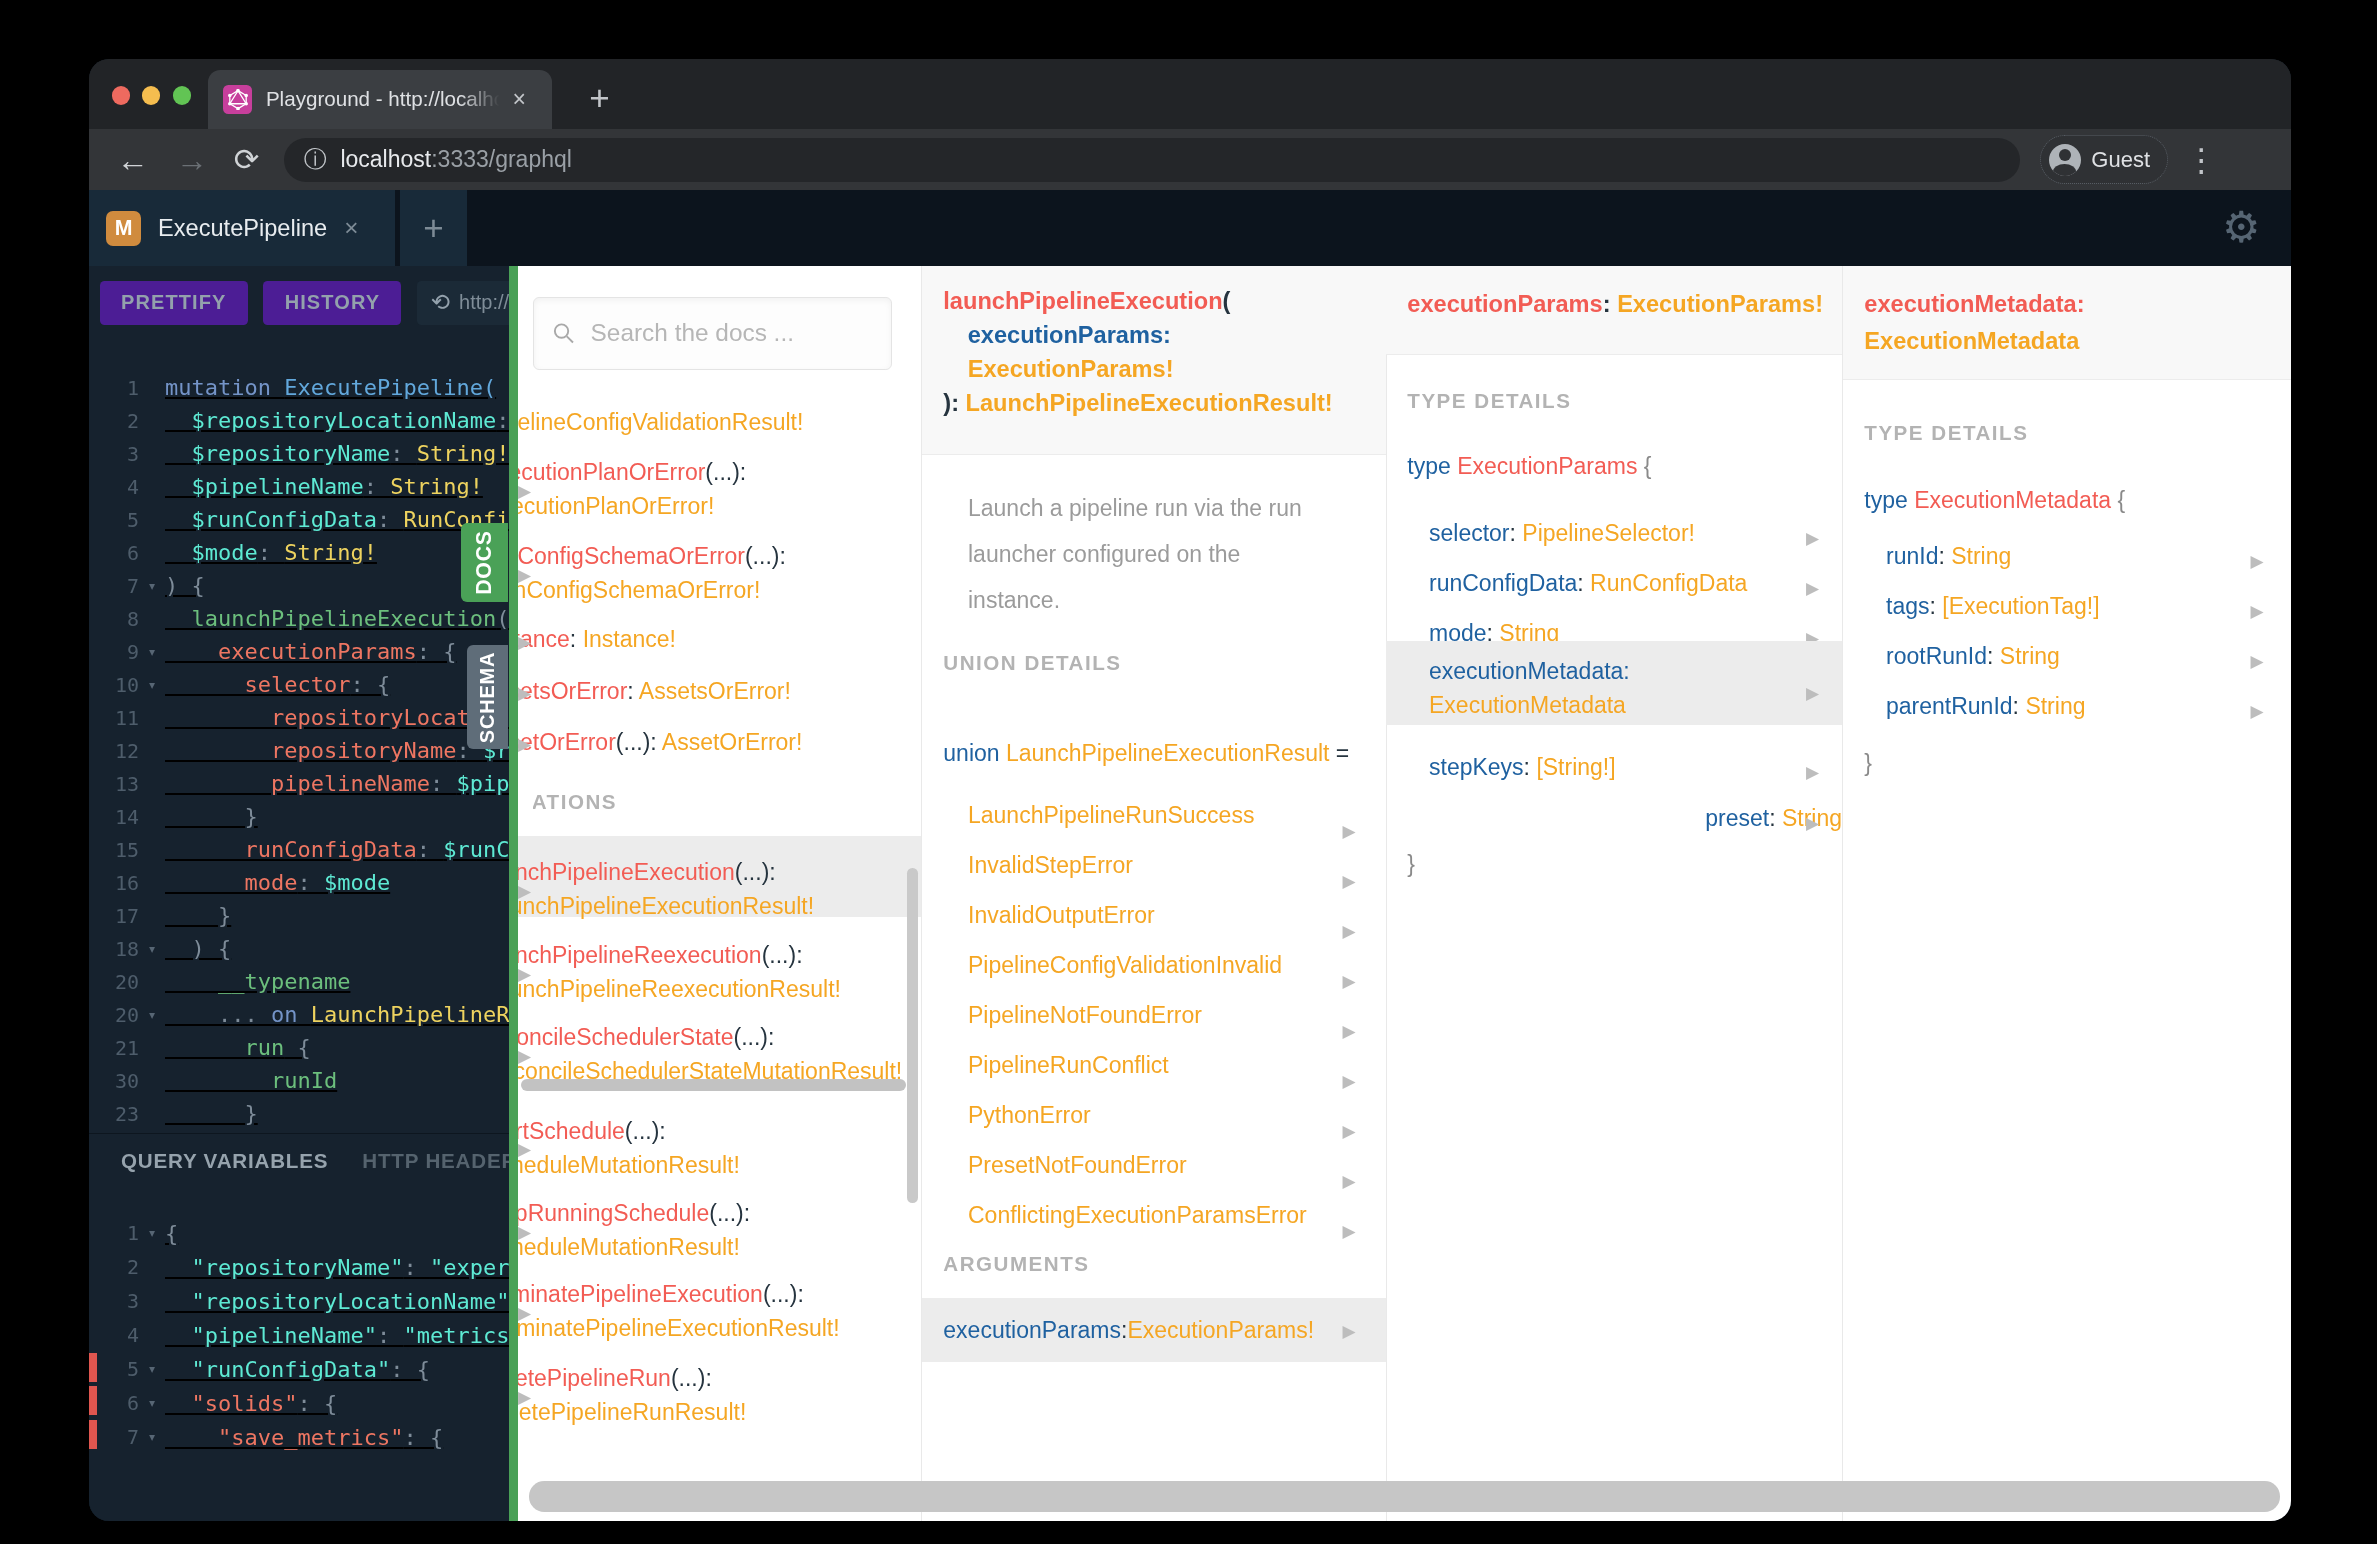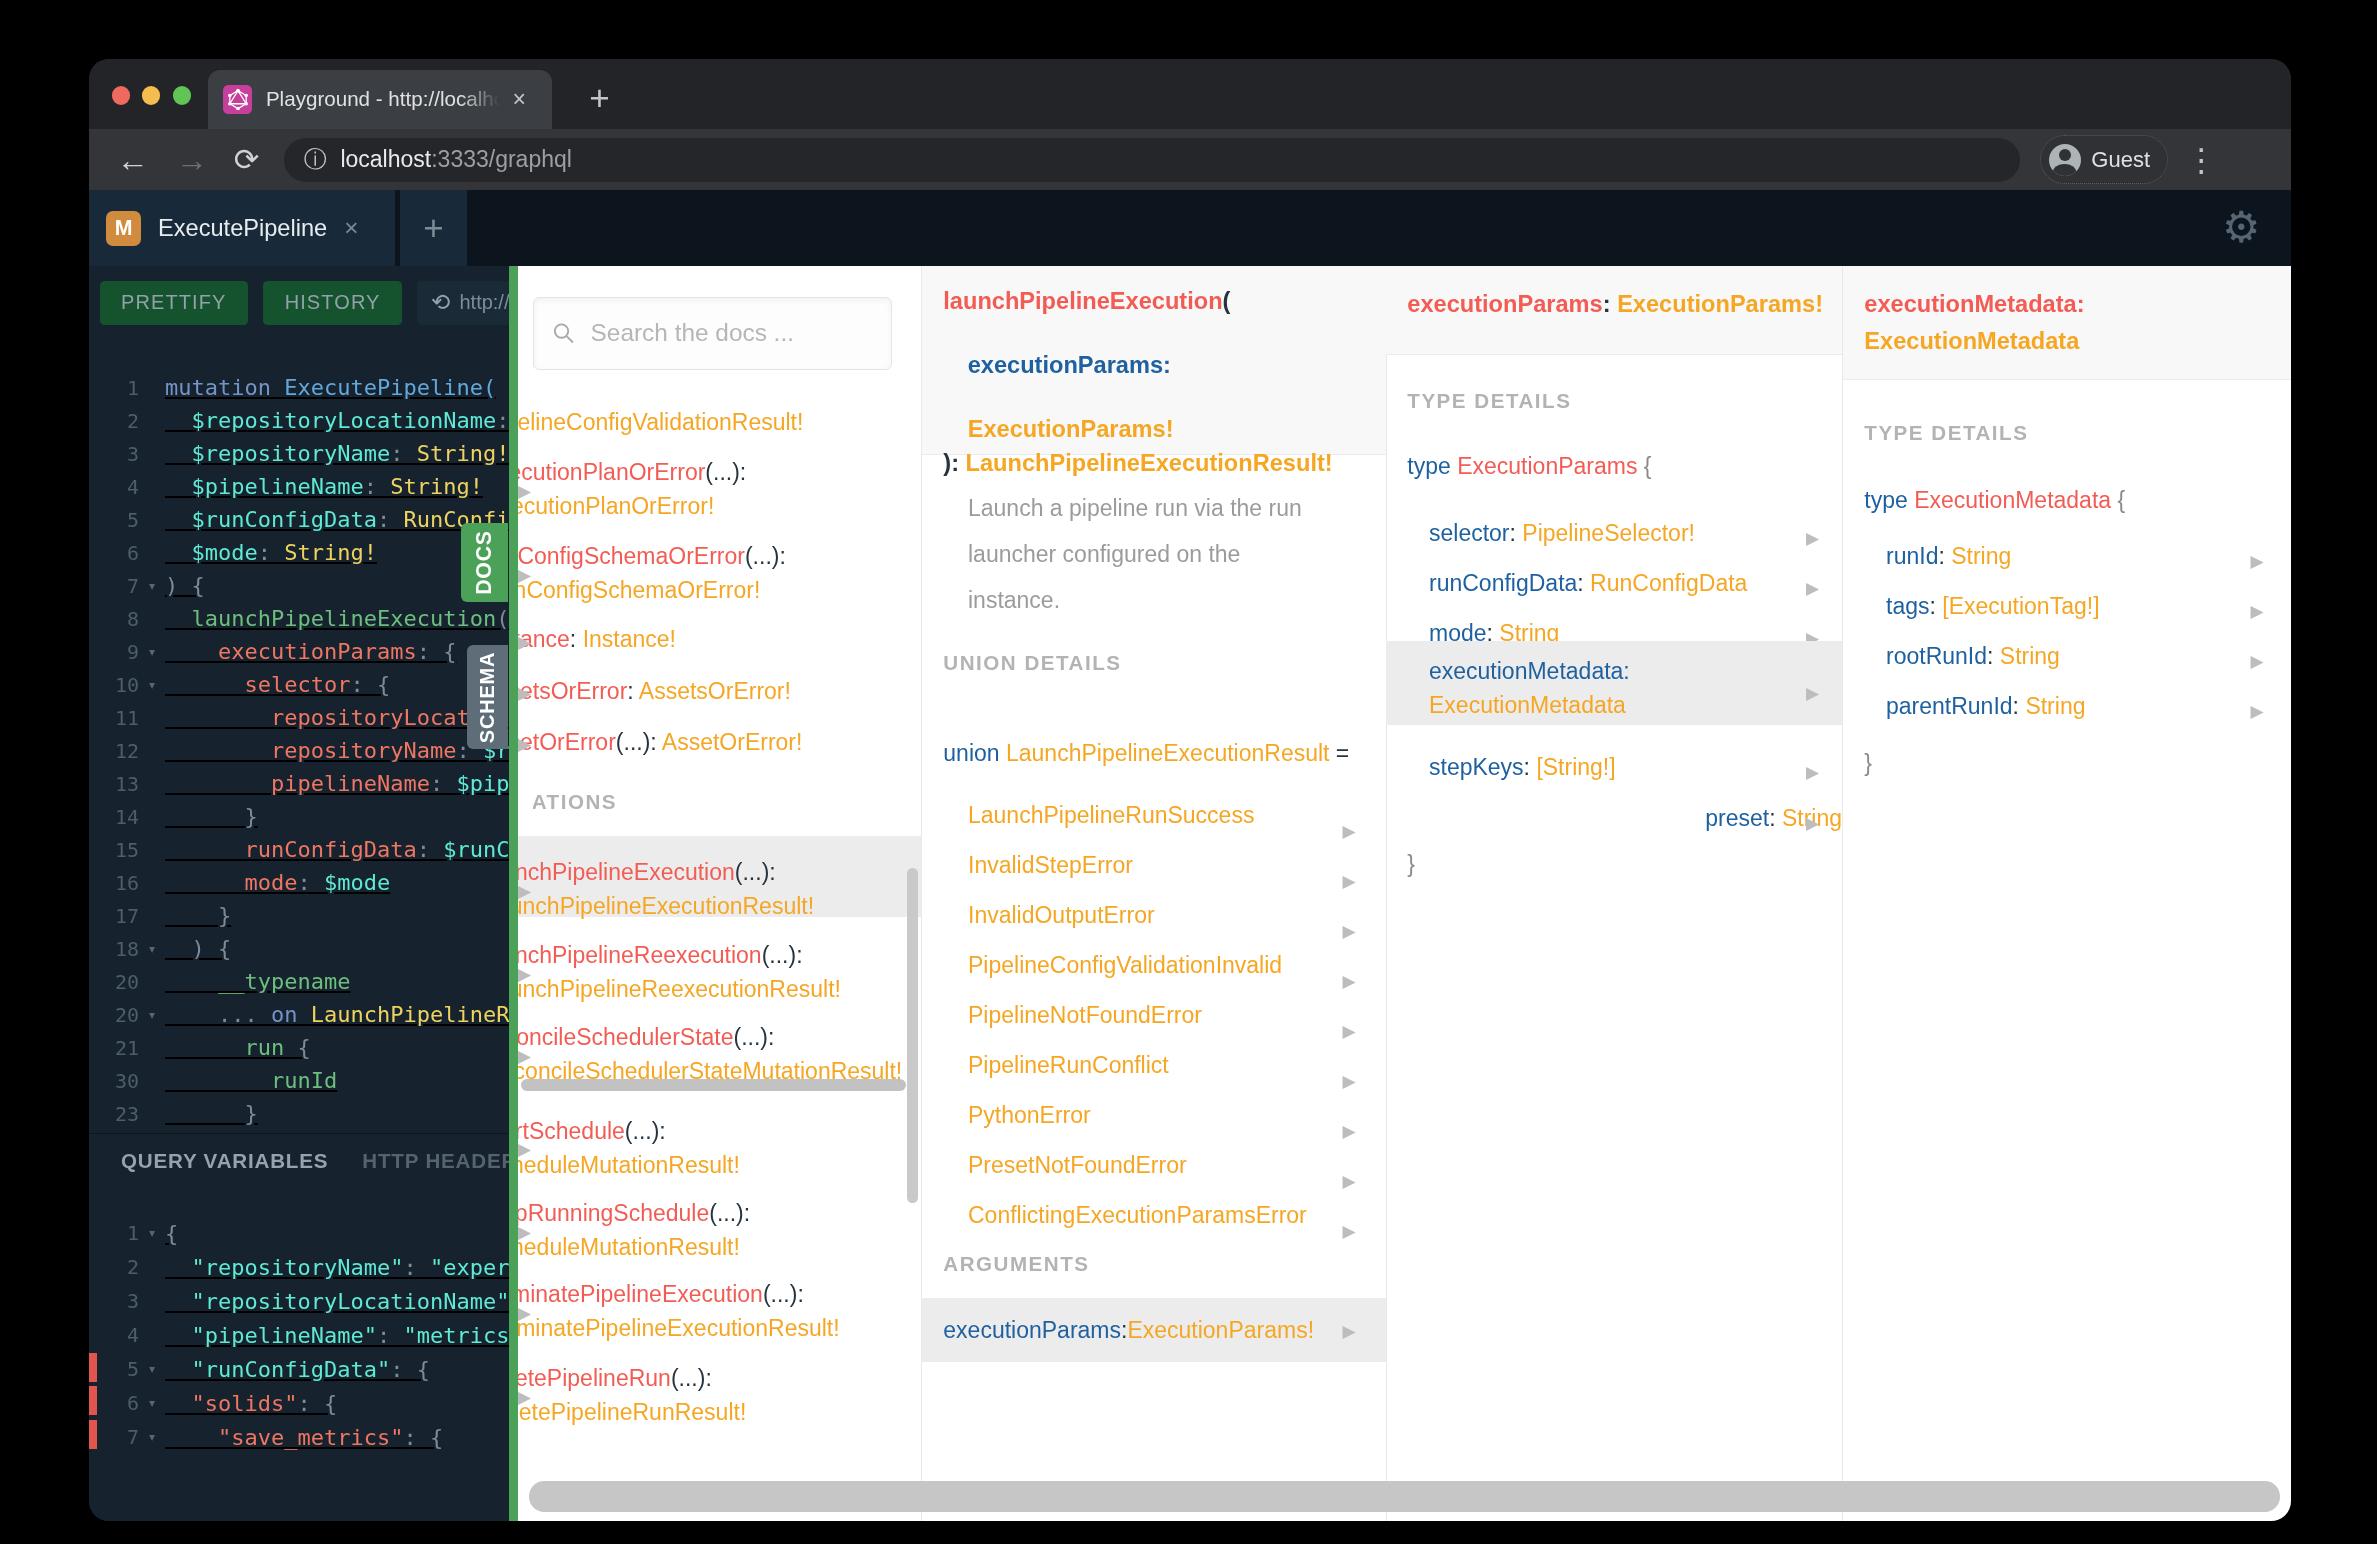--- a/index.html
+++ b/index.html
@@ -41,21 +41,21 @@
   .pg-tab { position:absolute; left:0; top:0; width:306px; height:76px; background:#182a39; display:flex; align-items:center; }
   .m-badge { width:35px; height:35px; border-radius:6.9px; background:#d08b3e; color:#fff; font-weight:bold; font-size:21.3px; display:flex; align-items:center; justify-content:center; margin-left:17px; flex:none; }
   .pg-tab-title { color:#e8ecef; font-size:23.6px; margin-left:17px; white-space:nowrap; }
   .pg-tab-close { color:#7d8b96; font-size:24.4px; margin-left:17px; }
   .pg-newtab { position:absolute; left:311px; top:0; width:67px; height:76px; background:#182a39; color:#7d8b96; font-size:35px; display:flex; align-items:center; justify-content:center; }
   .pg-gear { position:absolute; right:30.5px; top:12.2px; font-size:43px; color:#566573; }
 
   .pg-body { position:absolute; left:0; top:76px; right:0; bottom:0; }
   .editor-pane { position:absolute; left:0; top:0; width:420px; bottom:0; background:#16222e; overflow:hidden; }
   .ed-toolbar { position:absolute; left:0; top:0; right:0; height:73px; padding:14.5px 0 0 10.7px; white-space:nowrap; }
-  .ed-btn { display:inline-flex; align-items:center; height:44px; padding:0 21.3px; background:#14532d; border-radius:4.6px; color:#93a1ac; font-size:20px; font-weight:normal; letter-spacing:1.1px; margin-right:12.2px; }
+  .ed-btn { display:inline-flex; align-items:center; height:44px; padding:0 21.3px; background:#4c1d95; border-radius:4.6px; color:#93a1ac; font-size:20px; font-weight:bold; letter-spacing:1.1px; margin-right:12.2px; }
   .ed-url { display:inline-flex; align-items:center; height:44px; padding:0 13.7px; background:#1b2a37; border-radius:4.6px; color:#7f8d98; font-size:20px; width:129px; overflow:hidden; vertical-align:top; }
   .ed-url .rot { margin-right:9.1px; font-size:23px; color:#93a1ac; }
 
   .code { position:absolute; left:0; right:0; font-family:"DejaVu Sans Mono", monospace; font-size:22px; }
   #editor-code { top:105px; height:762px; overflow:hidden; }
   .cline { display:flex; height:33px; align-items:center; }
   .qv .cline { height:34px; }
   .ln { width:50px; text-align:right; color:#4e5d6b; font-size:20px; flex:none; }
   .fold { width:26px; text-align:center; color:#576674; font-size:15.2px; flex:none; }
   .lt { flex:1; white-space:pre; overflow:hidden;text-decoration:underline; }
@@ -91,21 +91,21 @@
   .search input::placeholder { color:#b6b6b6; }
 
   .d-item { position:absolute; left:0; padding-left:15.2px; right:18.3px; line-height:34px; white-space:nowrap; overflow:hidden; font-size:23px; }
   .d-clip { margin-left:-49px; display:block; }
   .hl-band { position:absolute; left:0; right:0; background:#ececec; }
   .vscroll { position:absolute; right:3px; width:10.7px; background:#c9c9c9; border-radius:5.3px; }
   .hscroll-mini { position:absolute; left:3px; right:15.2px; height:12.2px; background:#c2c2c2; border-radius:6.1px; }
   .docs-hscroll { position:absolute; left:10.7px; right:10.7px; top:1215px; height:30.5px; background:#c6c6c6; border-radius:15.2px; }
 
   .c2-head { position:absolute; left:0; right:0; top:0; height:189px; background:#f8f8f8; border-bottom:1.5px solid #ececec; font-weight:bold; font-size:23.6px; line-height:34px; padding:18.3px 0 0 21.3px; }
-  .c2-head .ind { padding-left:24.4px;margin-top:30px; }
+  .c2-head .ind { padding-left:24.4px; }
   .desc-line { font-size:23px; color:#9b9b9b; line-height:46px; }
   .u-member { height:50px; line-height:50px; padding-left:46px; font-size:23px; position:relative; }
   .u-member .chev { right:30.5px; top:17px; }
   .arg-row { position:absolute; left:0; right:0; top:1032px; height:64px; background:#ececec; display:flex; align-items:center; padding-left:21.3px; font-size:23px; }
   .arg-row .chev { right:30.5px; top:23px; }
 
   .typ-head { position:absolute; left:0; right:0; top:0; background:#f8f8f8; border-bottom:1.5px solid #ececec; font-weight:bold; font-size:23.6px; line-height:37px; padding:20px 0 0 21.3px; }
   .f-row { position:absolute; left:0; right:0; padding-left:43px; font-size:23px; line-height:34px; white-space:nowrap; }
   .f-row .chev { right:23px; top:6.1px; }
 </style>

